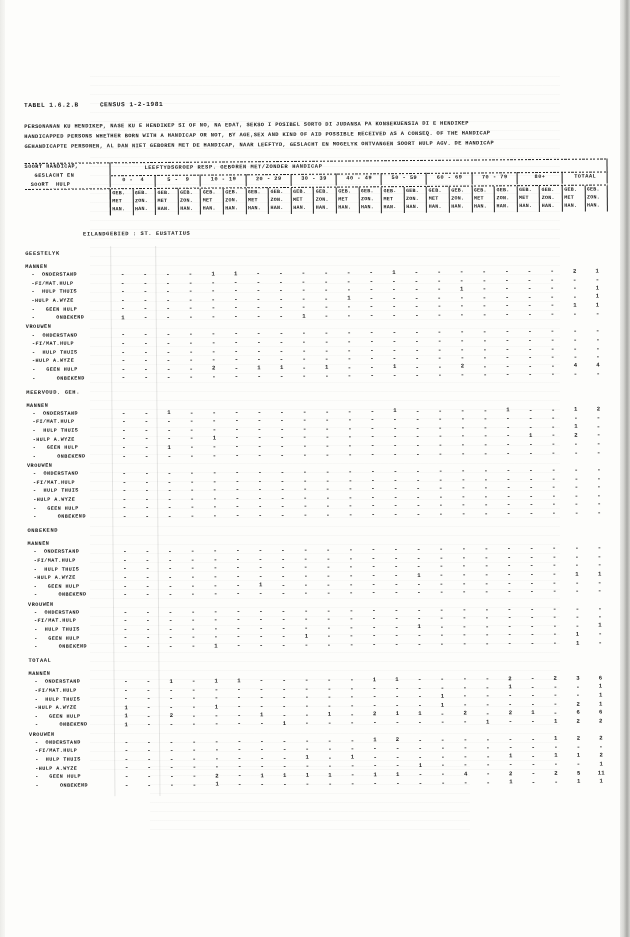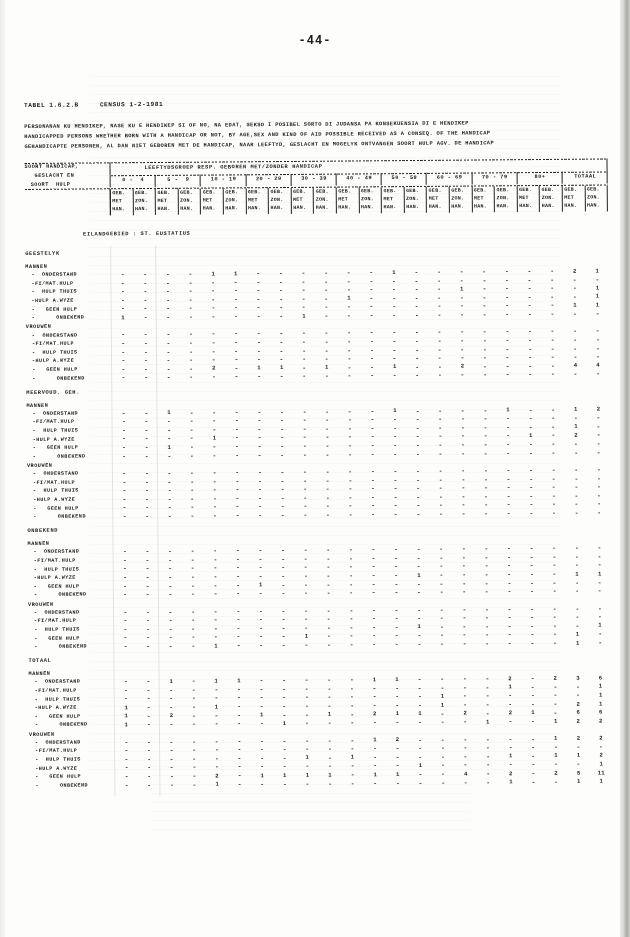--- a/index.html
+++ b/index.html
@@ -64,21 +64,20 @@
 </head>
 <body>
 
 <div class="page">
   <div class="scan-noise"></div>
   <div class="ghost"></div>
   <div class="ghost2"></div>
   <div class="edge-left"></div>
   <div class="edge-right"></div>
 
-  <div class="folio">-44-</div>
 
   <div class="sheet">
     <div class="tabline"><span>TABEL 1.6.2.B</span>     <span>CENSUS 1-2-1981</span></div>
     <div class="gap2"></div>
     <div class="titleline">PERSONANAN KU HENDIKEP, NASE KU E HENDIKEP SI OF NO, NA EDAT, SEKSO I POSIBEL SORTO DI JUDANSA PA KONSEKUENSIA DI E HENDIKEP</div>
     <div class="titleline">HANDICAPPED PERSONS WHETHER BORN WITH A HANDICAP OR NOT, BY AGE,SEX AND KIND OF AID POSSIBLE RECEIVED AS A CONSEQ. OF THE HANDICAP</div>
     <div class="titleline">GEHANDICAPTE PERSONEN, AL DAN NIET GEBOREN MET DE HANDICAP, NAAR LEEFTYD, GESLACHT EN MOGELYK ONTVANGEN SOORT HULP AGV. DE HANDICAP</div>
     <div class="gap2"></div>
 
     <div id="thead" style="position: relative; height: 56px; width: 583.2px;">

